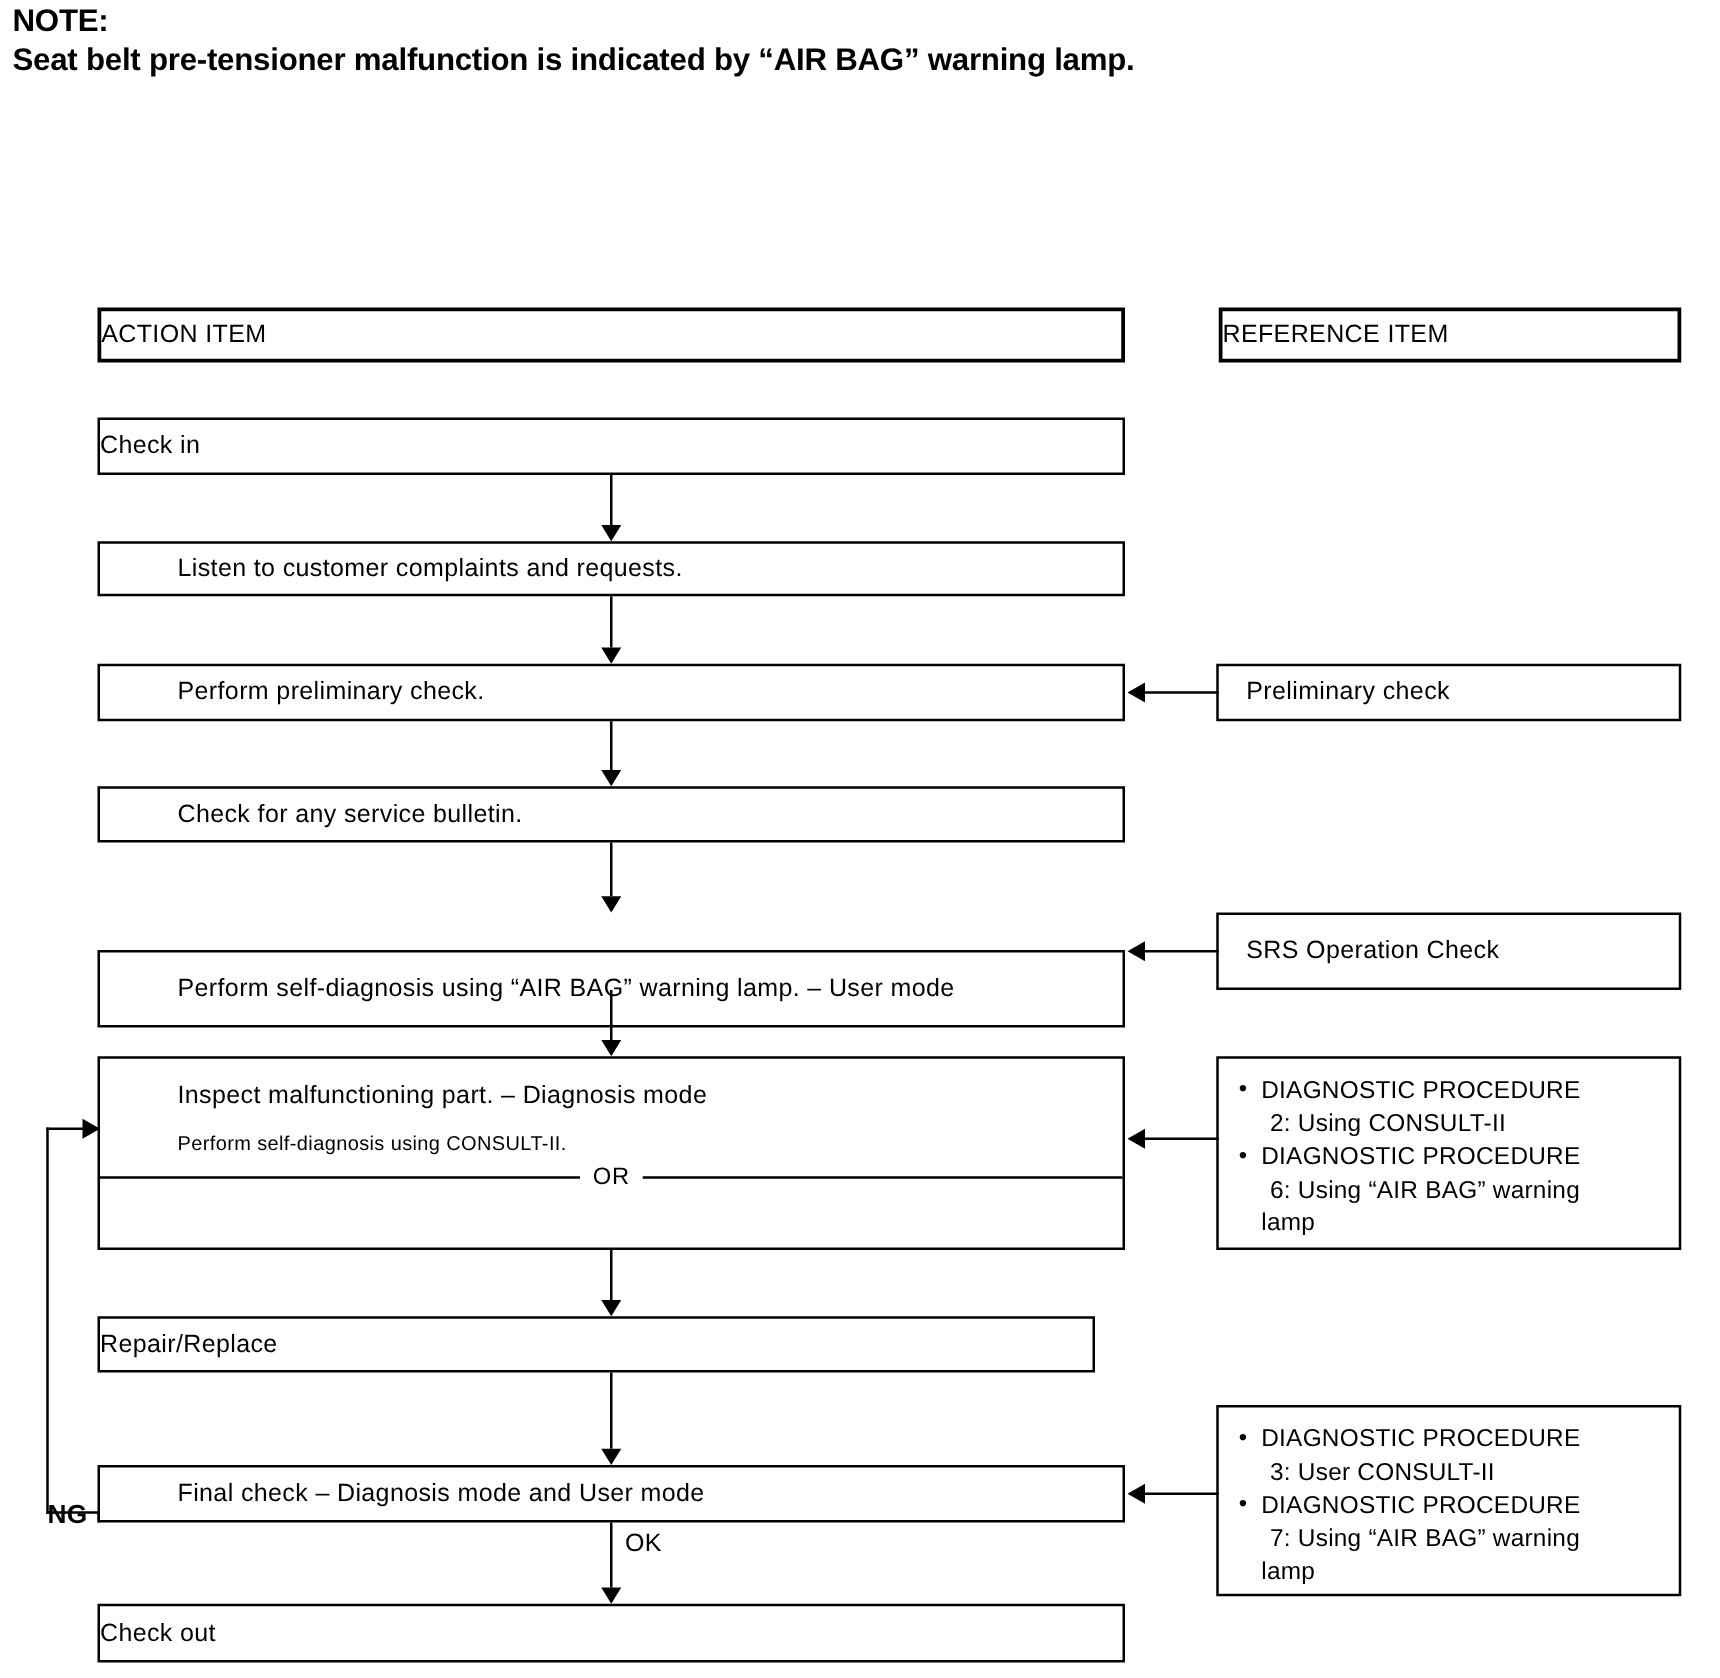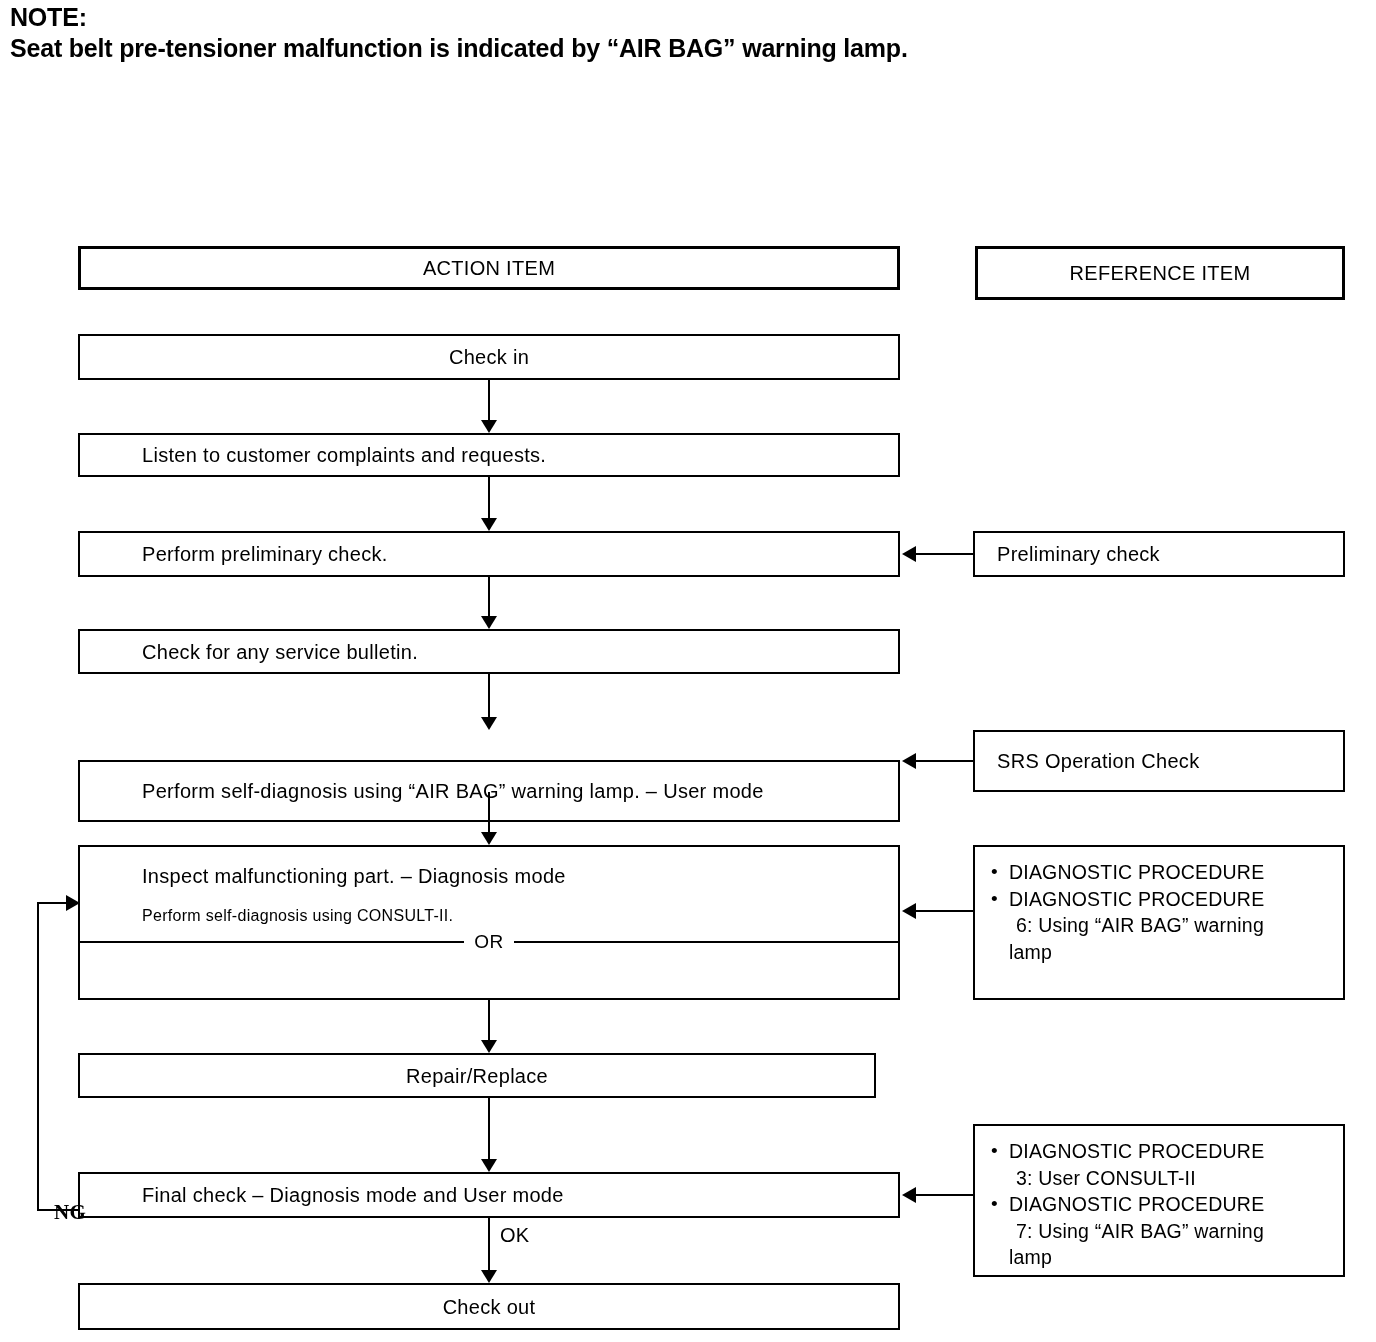--- a/index.html
+++ b/index.html
@@ -41,21 +41,21 @@
     border: 2px solid #000000;
   }
   .box.thick {
     border-width: 3px;
   }
   .box .ctext {
     position: absolute;
     left: 0; right: 0;
     top: 50%;
     transform: translateY(-50%);
-    text-align: center;
+    text-align: left;
     font-size: 20px;
     letter-spacing: 0.3px;
   }
   .box .ltext {
     position: absolute;
     left: 62px;
     right: 10px;
     top: 50%;
     transform: translateY(-50%);
     text-align: left;
@@ -180,21 +180,21 @@
 
 <div id="note-block">
   <div class="note-label">NOTE:</div>
   <div class="note-text">Seat belt pre-tensioner malfunction is indicated by “AIR BAG” warning lamp.</div>
 </div>
 
 <div class="box thick" id="hdr-action" style="left:78px; top:246px; width:822px; height:44px;">
   <span class="ctext">ACTION ITEM</span>
 </div>
 
-<div class="box thick" id="hdr-reference" style="left:975px; top:246px; width:370px; height:54px;">
+<div class="box thick" id="hdr-reference" style="left:975px; top:246px; width:370px; height:44px;">
   <span class="ctext">REFERENCE ITEM</span>
 </div>
 
 <div class="box" id="box-check-in" style="left:78px; top:334px; width:822px; height:46px;">
   <span class="ctext">Check in</span>
 </div>
 
 <div class="box" id="box-listen" style="left:78px; top:433px; width:822px; height:44px;">
   <span class="ltext">Listen to customer complaints and requests.</span>
 </div>
@@ -239,20 +239,21 @@
 
 <div class="box" id="ref-srs" style="left:973px; top:730px; width:372px; height:62px;">
   <span class="ltext" style="left:22px;">SRS Operation Check</span>
 </div>
 
 <div class="box" id="ref-dp26" style="left:973px; top:845px; width:372px; height:155px;">
   <div class="reflist">
     <div class="ritem">
       <span class="bullet">•</span>
       <span class="l1">DIAGNOSTIC PROCEDURE</span>
+      <span class="l2">2: Using CONSULT-II</span>
     </div>
     <div class="ritem">
       <span class="bullet">•</span>
       <span class="l1">DIAGNOSTIC PROCEDURE</span>
       <span class="l2">6: Using “AIR BAG” warning</span>
       <span class="l3">lamp</span>
     </div>
   </div>
 </div>
 
@@ -310,13 +311,13 @@
 <div class="arrow-left" style="left:902px; top:1187px;"></div>
 
 <div class="vline" style="left:78px; top:1210px; height:8px;"></div>
 
 <div class="hline" style="left:37px; top:1209px; width:43px;"></div>
 
 <div class="vline" style="left:37px; top:902px; height:309px;"></div>
 
 <div class="hline" style="left:37px; top:902px; width:31px;"></div>
 <div class="arrow-right" style="left:66px; top:895px;"></div>
-<span class="edge-label" style="left:54px; top:1200px; font-weight:bold; font-size:21px;font-family:Liberation Serif, serif;">NG</span>
+<span class="edge-label" style="left:38px; top:1200px; font-weight:bold; font-size:21px;">NG</span>
 
 </body></html>

